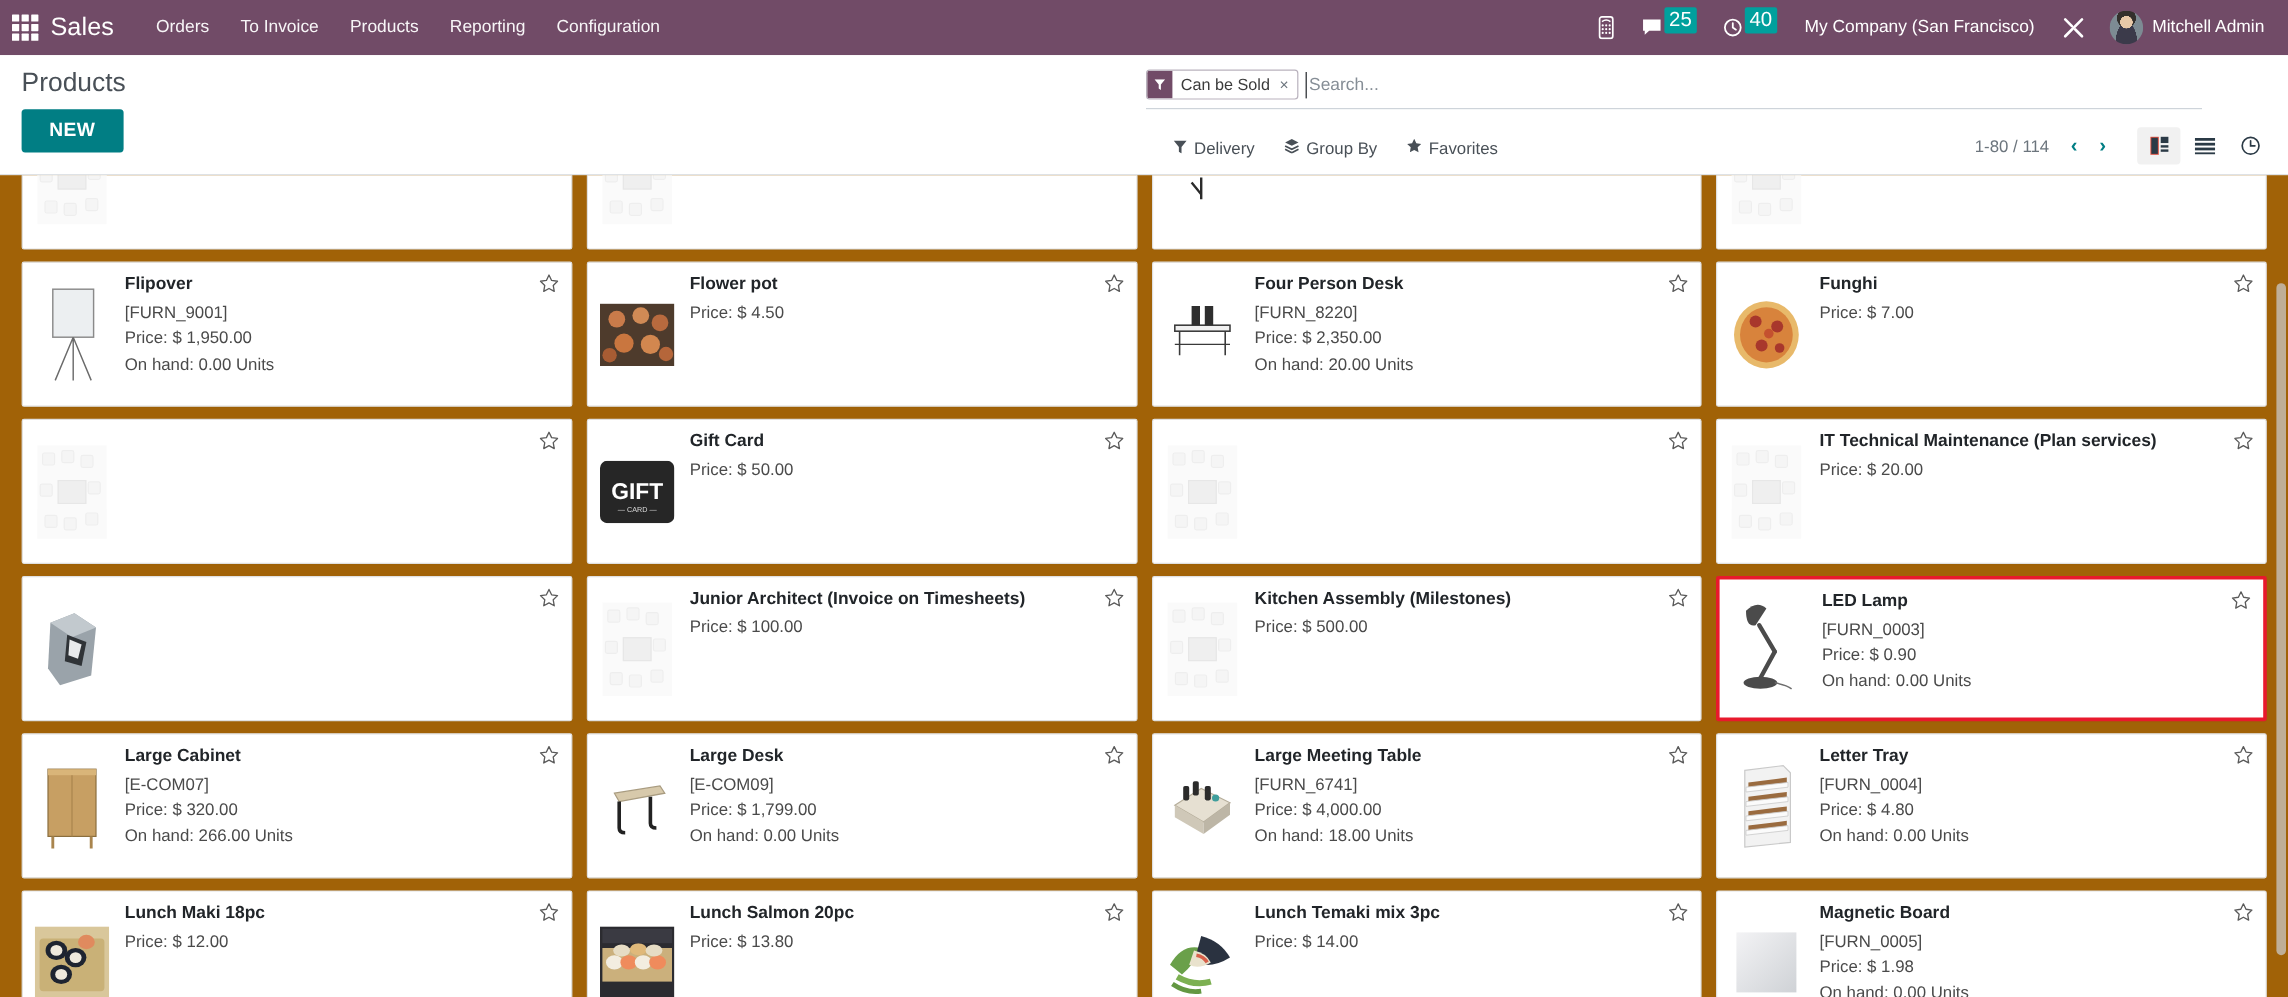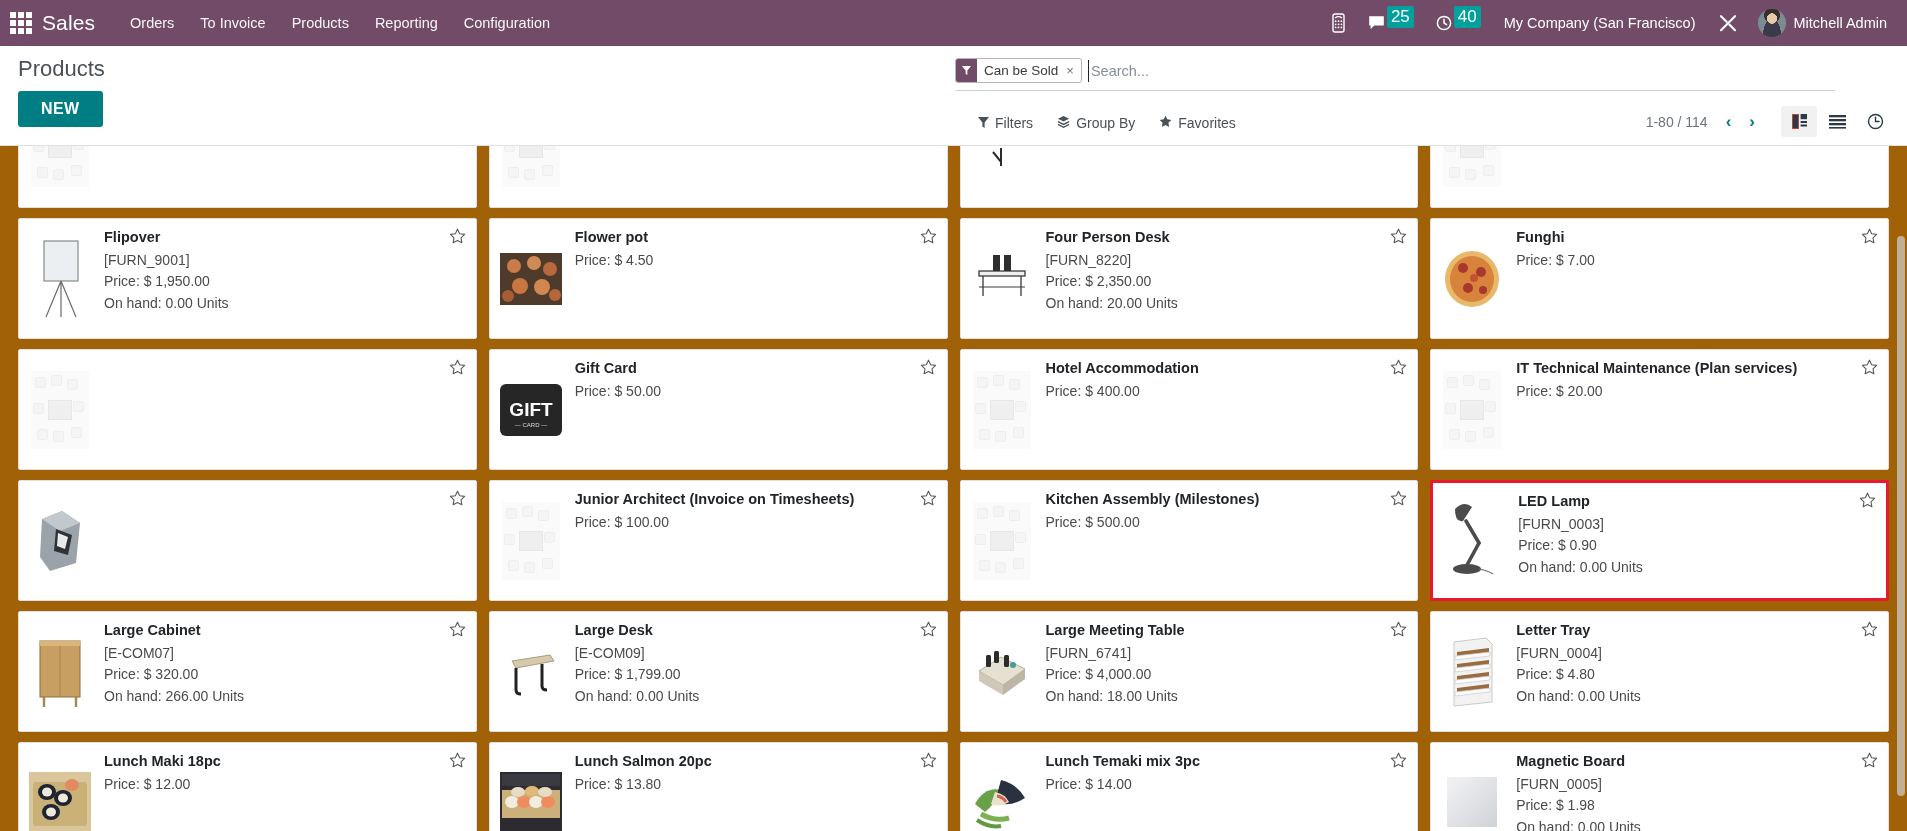--- a/index.html
+++ b/index.html
@@ -440,21 +440,21 @@
     </div>
   </div>
 
   <div class="cp-filters">
     <button class="filter-btn">
       <span>
         <svg width="11" height="11" viewBox="0 0 10 10">
             <path d="M0 0h10L6 5v5L4 8.6V5z" fill="#495057"></path>
           </svg>
       </span>
-      <span>Filters</span>
+      <span>Delivery</span>
     </button>
     <button class="filter-btn">
       <span>
         <svg width="13" height="13" viewBox="0 0 14 14">
           <path d="M7 1 13 4 7 7 1 4z" fill="#495057"></path>
           <path d="M1 7.2 7 10.2 13 7.2" fill="none" stroke="#495057" stroke-width="1.5"></path>
           <path d="M1 10.2 7 13.2 13 10.2" fill="none" stroke="#495057" stroke-width="1.5"></path>
         </svg>
       </span>
       <span>Group By</span>
@@ -691,24 +691,20 @@
         <i style="left:4px;top:6px"></i>
               <i style="left:20px;top:4px"></i>
               <i style="left:36px;top:8px"></i>
         <i style="left:2px;top:32px"></i>
               <i style="left:42px;top:30px"></i>
         <i style="left:6px;top:58px"></i>
               <i style="left:22px;top:60px"></i>
               <i style="left:40px;top:56px"></i>
       </div>
           </div>
-          <div class="card-body">
-            <div class="card-title">Hotel Accommodation</div>
-            <div class="card-price">Price: $ 400.00</div>
-          </div>
           <div class="card-star"><svg viewBox="0 0 20 20" width="17" height="17">
               <path d="M10 1.4l2.55 5.3 5.8.8-4.2 4.1 1 5.8L10 14.6l-5.15 2.8 1-5.8-4.2-4.1 5.8-.8z" fill="none" stroke="#5a5a5a" stroke-width="1.3" stroke-linejoin="round"></path>
             </svg></div>
         </div>
       </div>
       <div class="k-cell">
         <div class="card">
           <div class="card-img">
             <div class="ph">
         <i style="left:4px;top:6px"></i>

